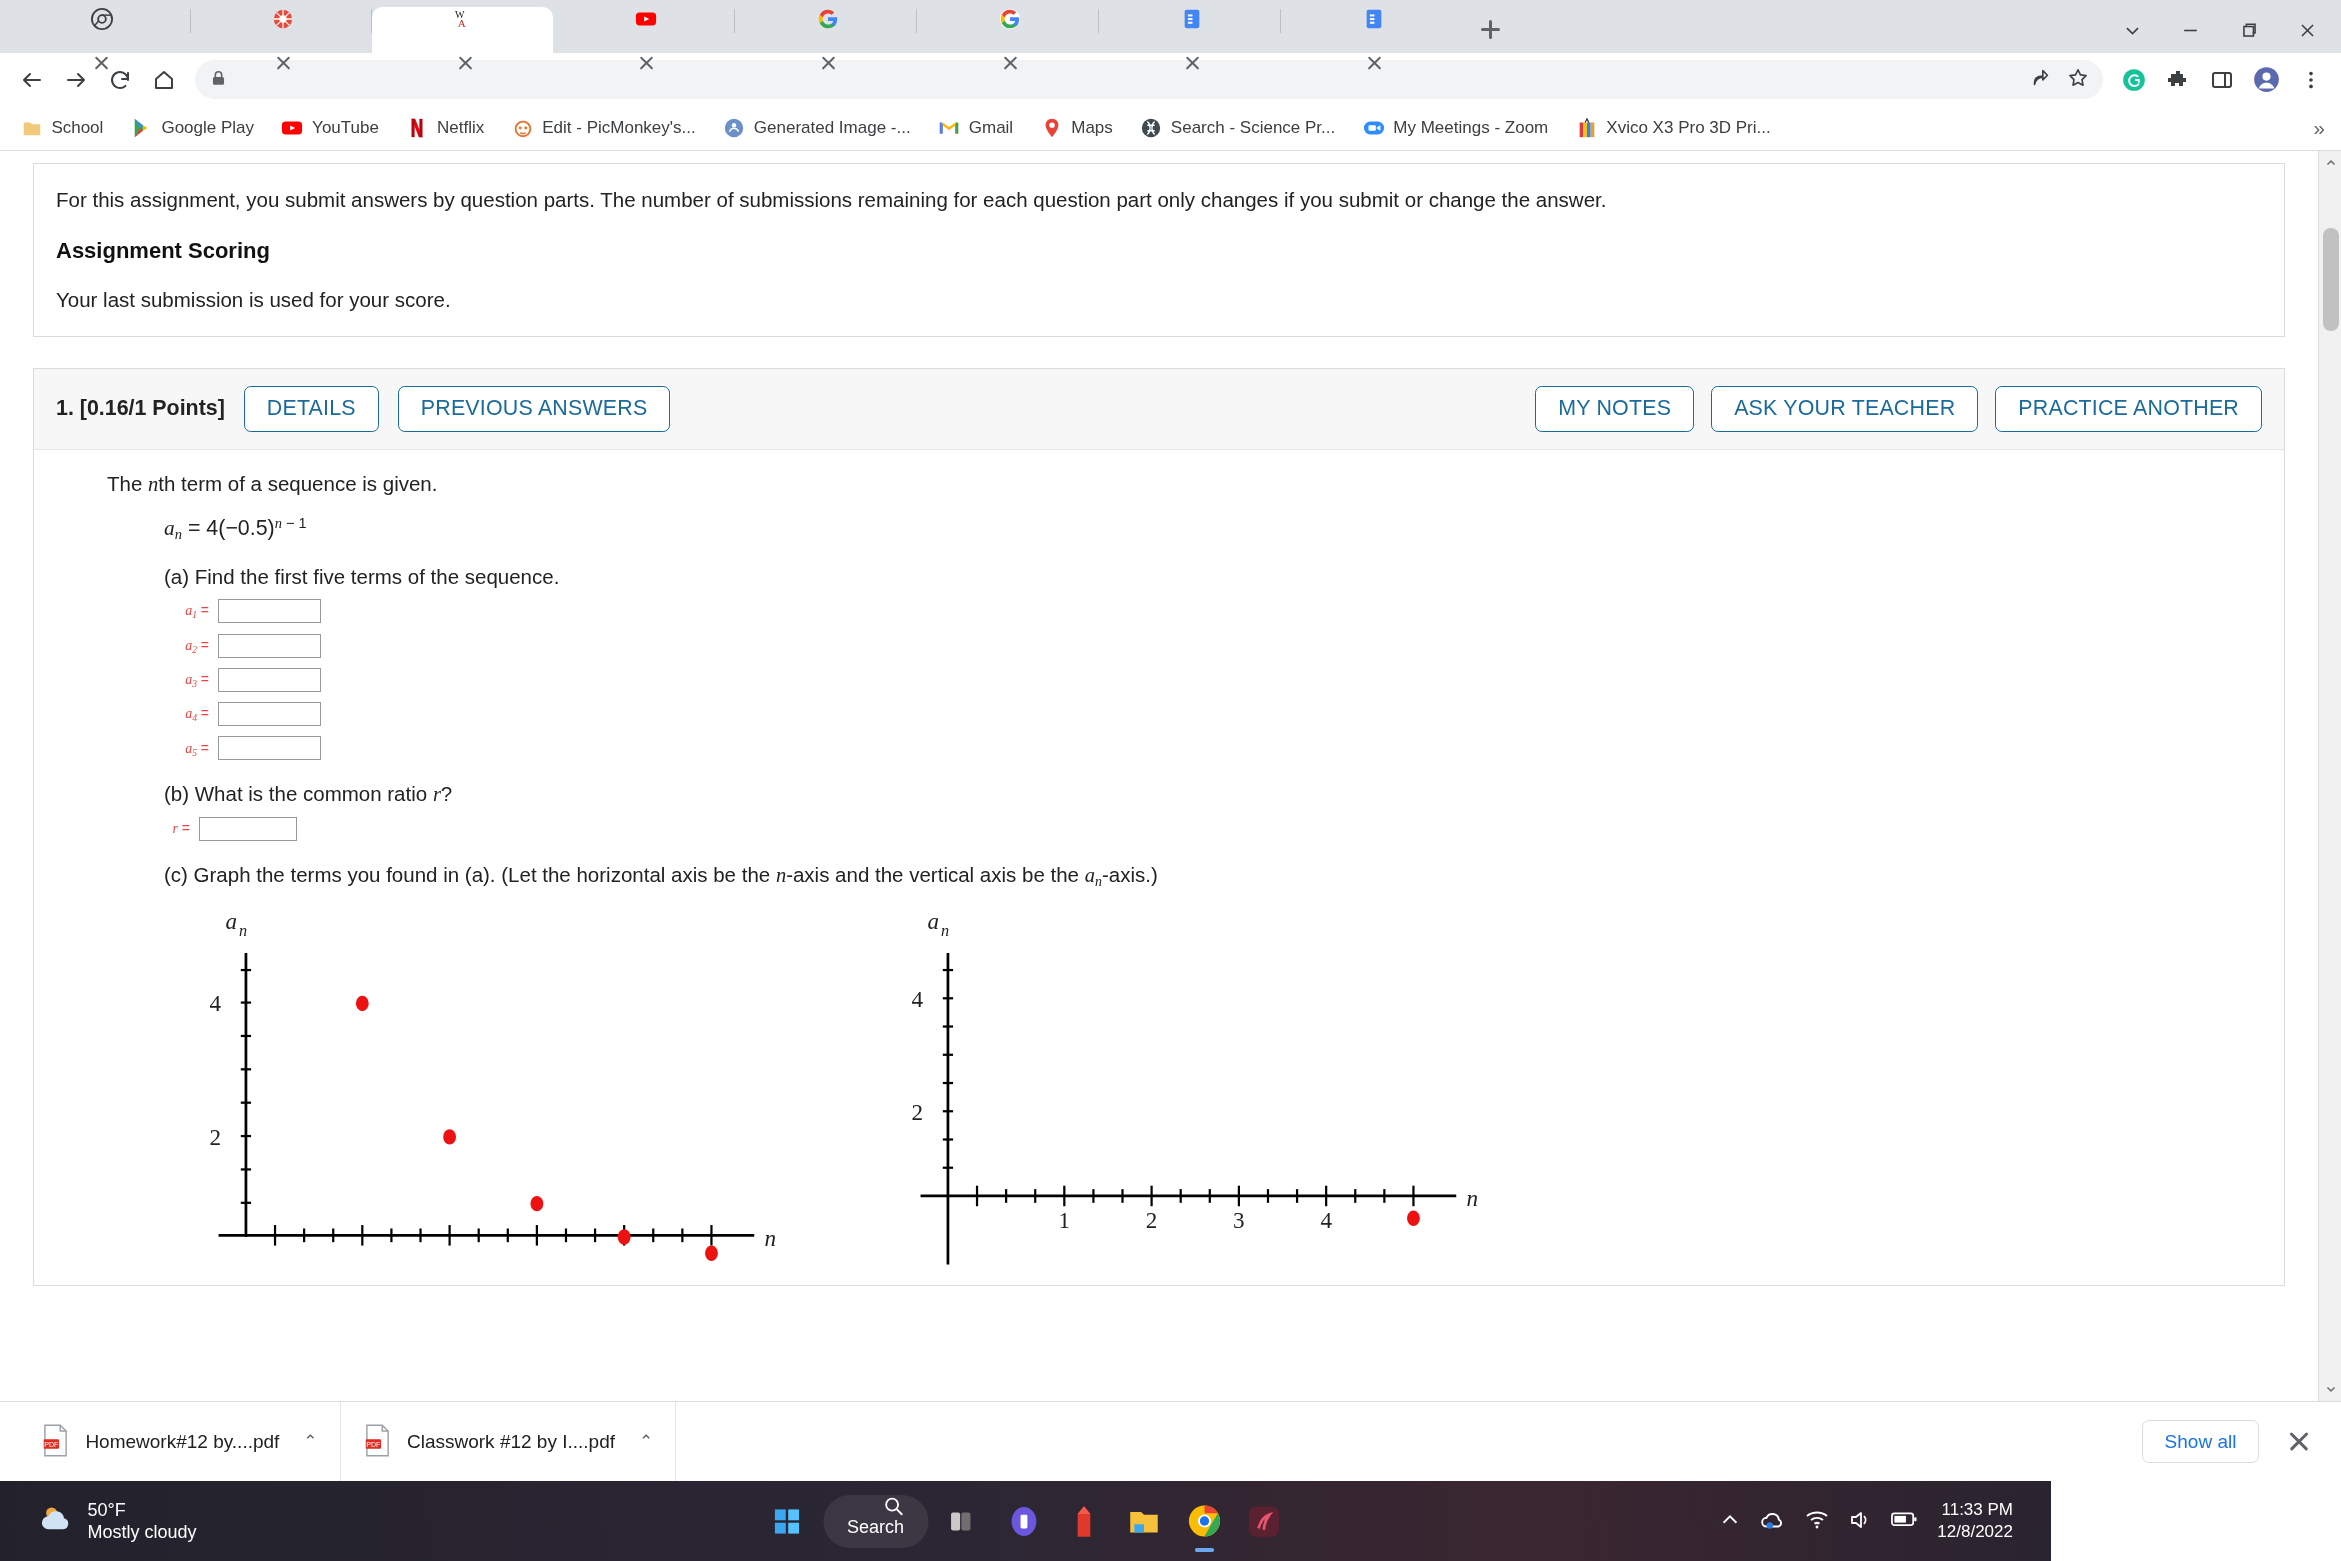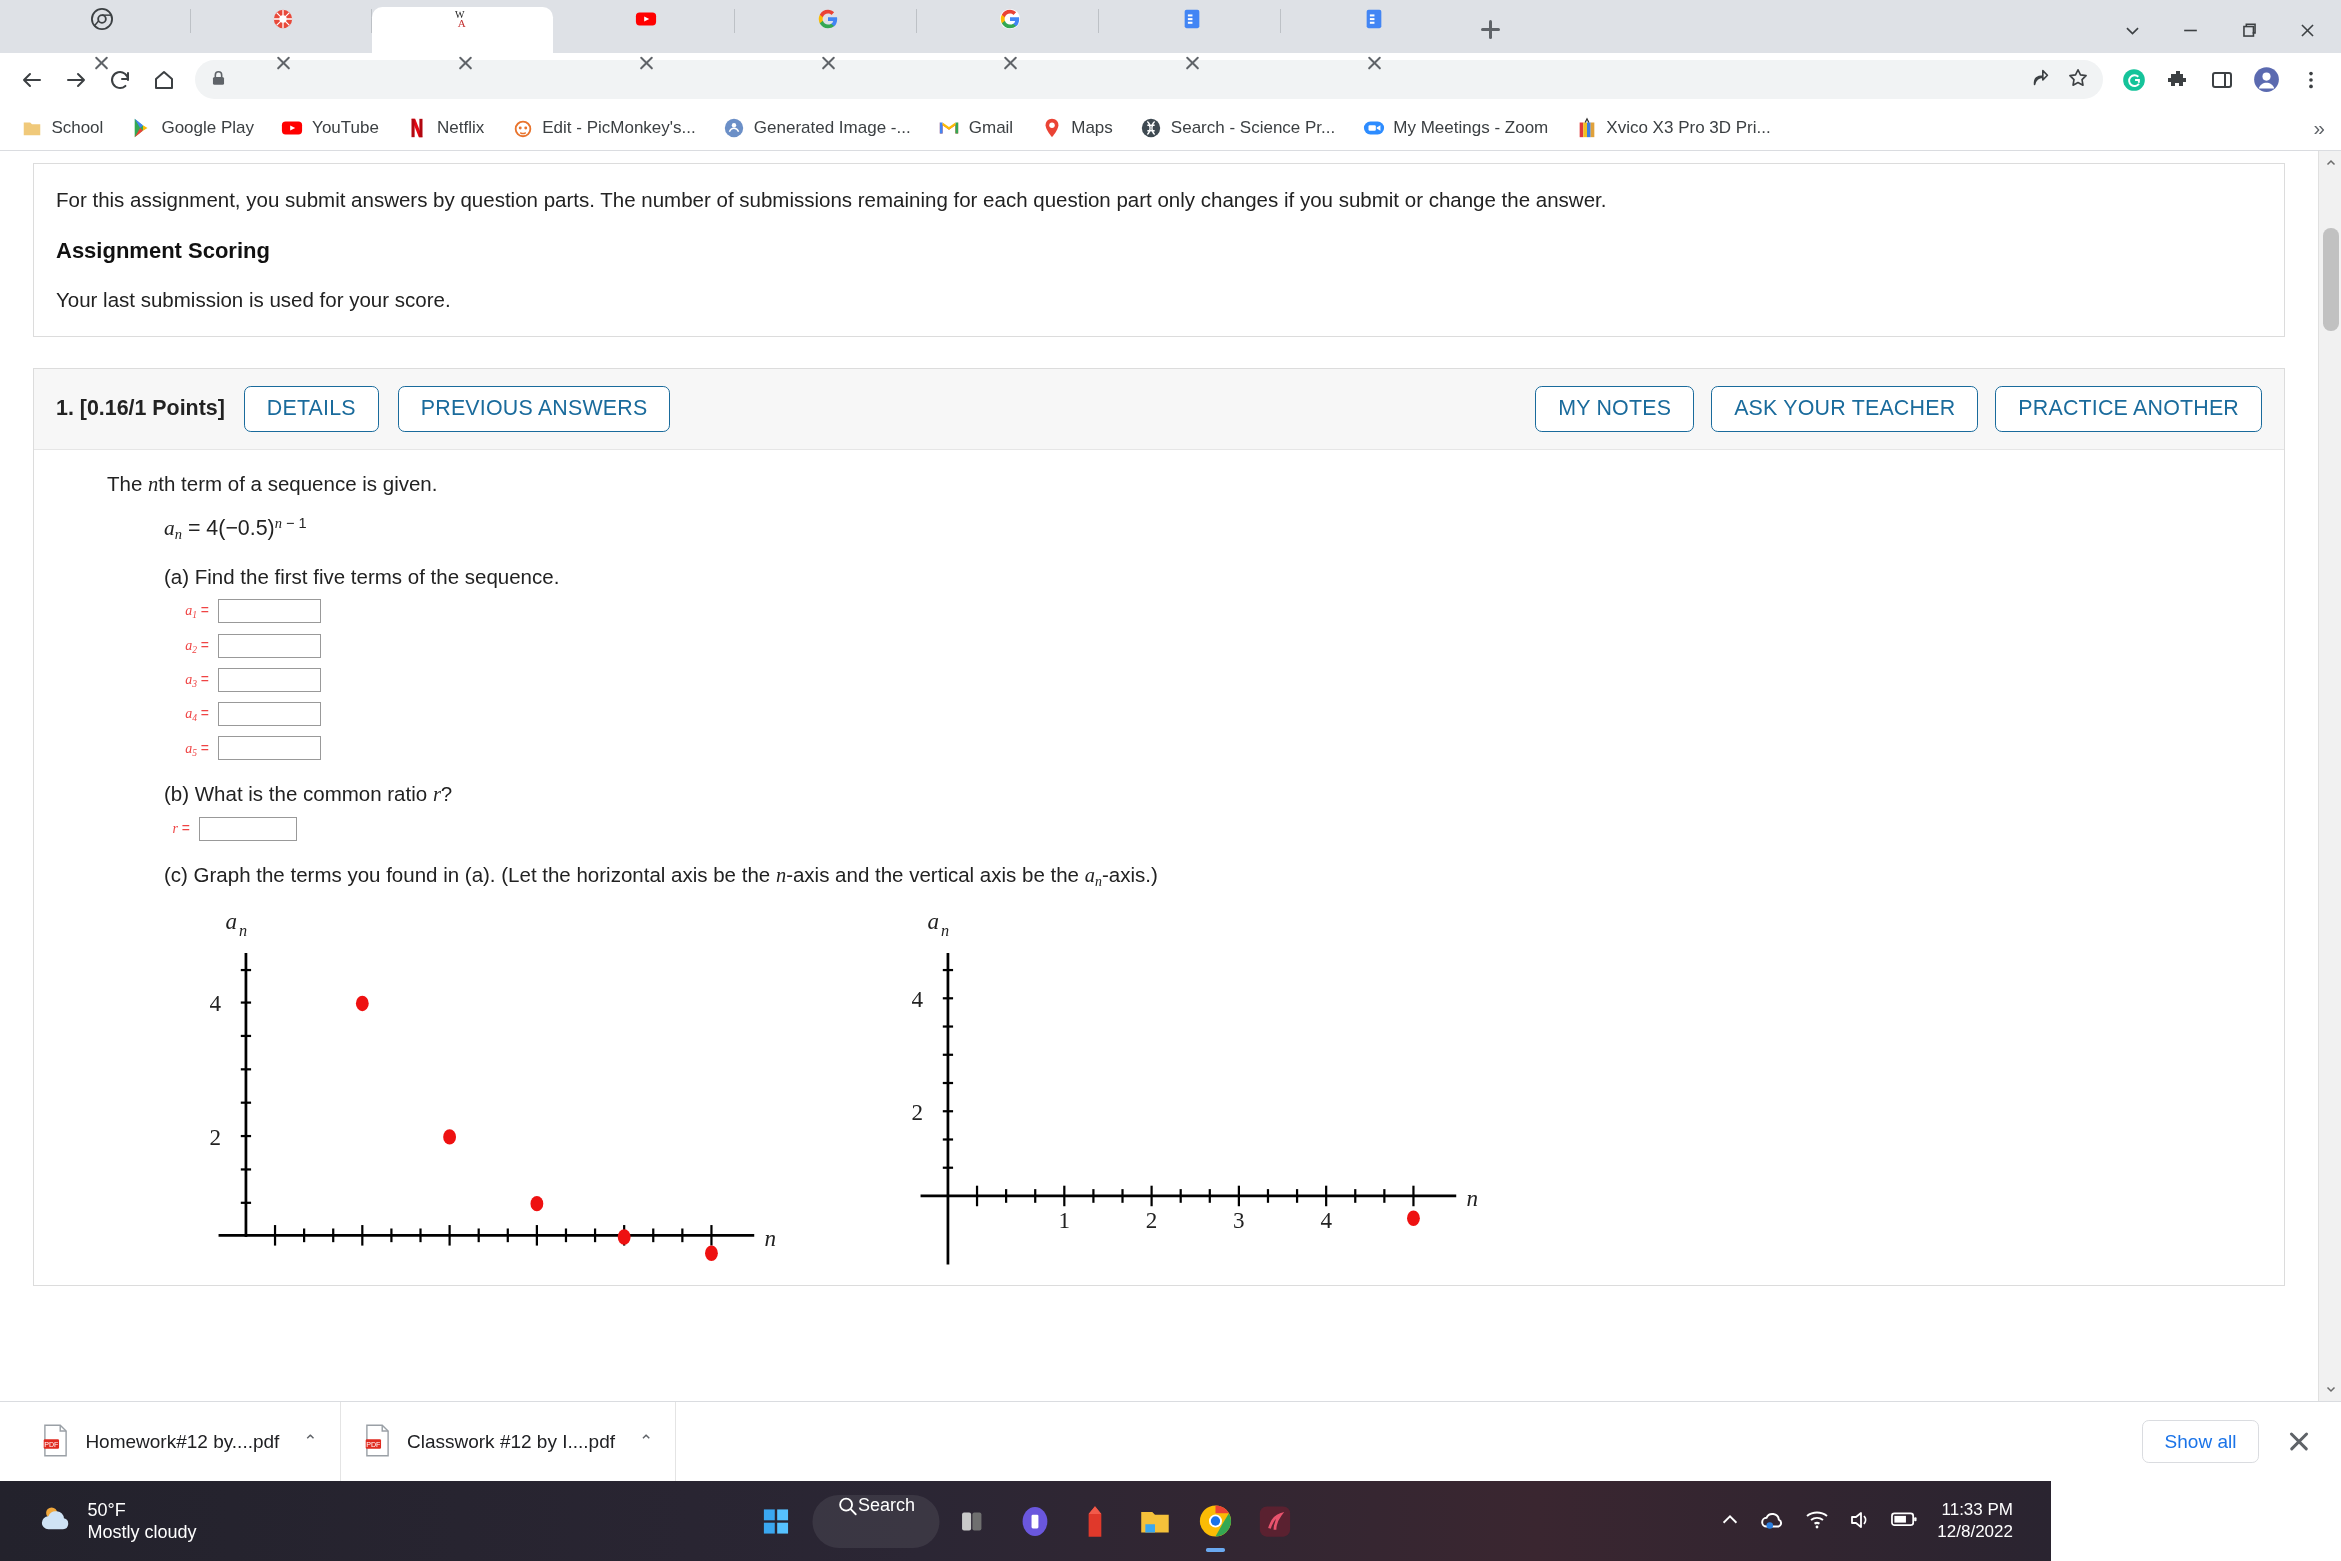--- a/index.html
+++ b/index.html
@@ -122,21 +122,21 @@
     height: 80px; width: 2051px;
     background: linear-gradient(90deg, #23222c 0%, #2b2634 45%, #3a2630 75%, #2a2430 100%);
     display: flex; align-items: center; color: #fff; padding: 0 16px;
   }
   .weather { display: flex; align-items: center; gap: 12px; padding-left: 20.5px; }
   .weather-text { line-height: 1.25; }
   .weather-temp { font-size: 18px; color: #fff; }
   .weather-desc { font-size: 18px; color: #fff; }
   .tb-center { position: absolute; left: 50%; transform: translateX(-50%); display: flex; align-items: center; gap: 12px; }
   .tb-ico { width: 48px; height: 48px; display: flex; align-items: center; justify-content: center; border-radius: 6.8px; position: relative; }
-  .tb-search { height: 53px; border-radius: 26.5px; background: rgba(255,255,255,.08); display: flex; align-items: flex-start; gap: 0; padding: 0 24px; }
+  .tb-search { height: 53px; border-radius: 26.5px; background: rgba(255,255,255,.08); display: flex; align-items: flex-end; gap: 0; padding: 0 24px; flex-direction: column; }
   .tb-search span { font-size: 18px; color: #fff; }
   .tb-right { margin-left: auto; display: flex; align-items: center; gap: 19px; padding-right: 22px; }
   .tb-clock { text-align: right; line-height: 1.3; }
   .tb-clock div { font-size: 17px; color: #fff; }
   .tb-running { position: relative; }
   .tb-running::after { content:''; position:absolute; bottom:-6.8px; left:50%; transform:translateX(-50%); width:19px; height:3.4px; background:#6aa9f0; border-radius:1.7px; }
 </style>
 </head>
 <body>
 

